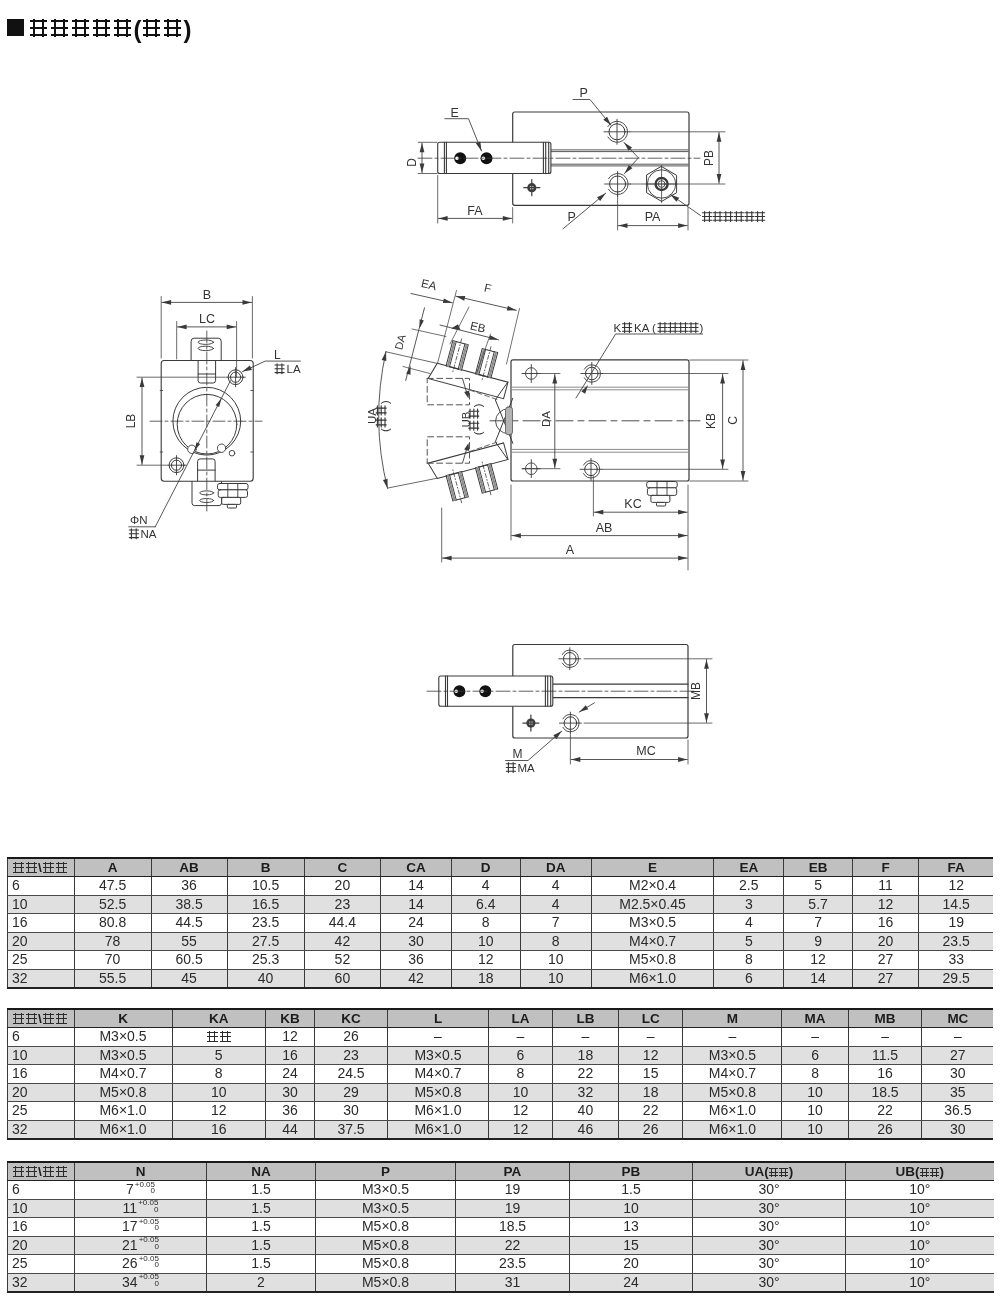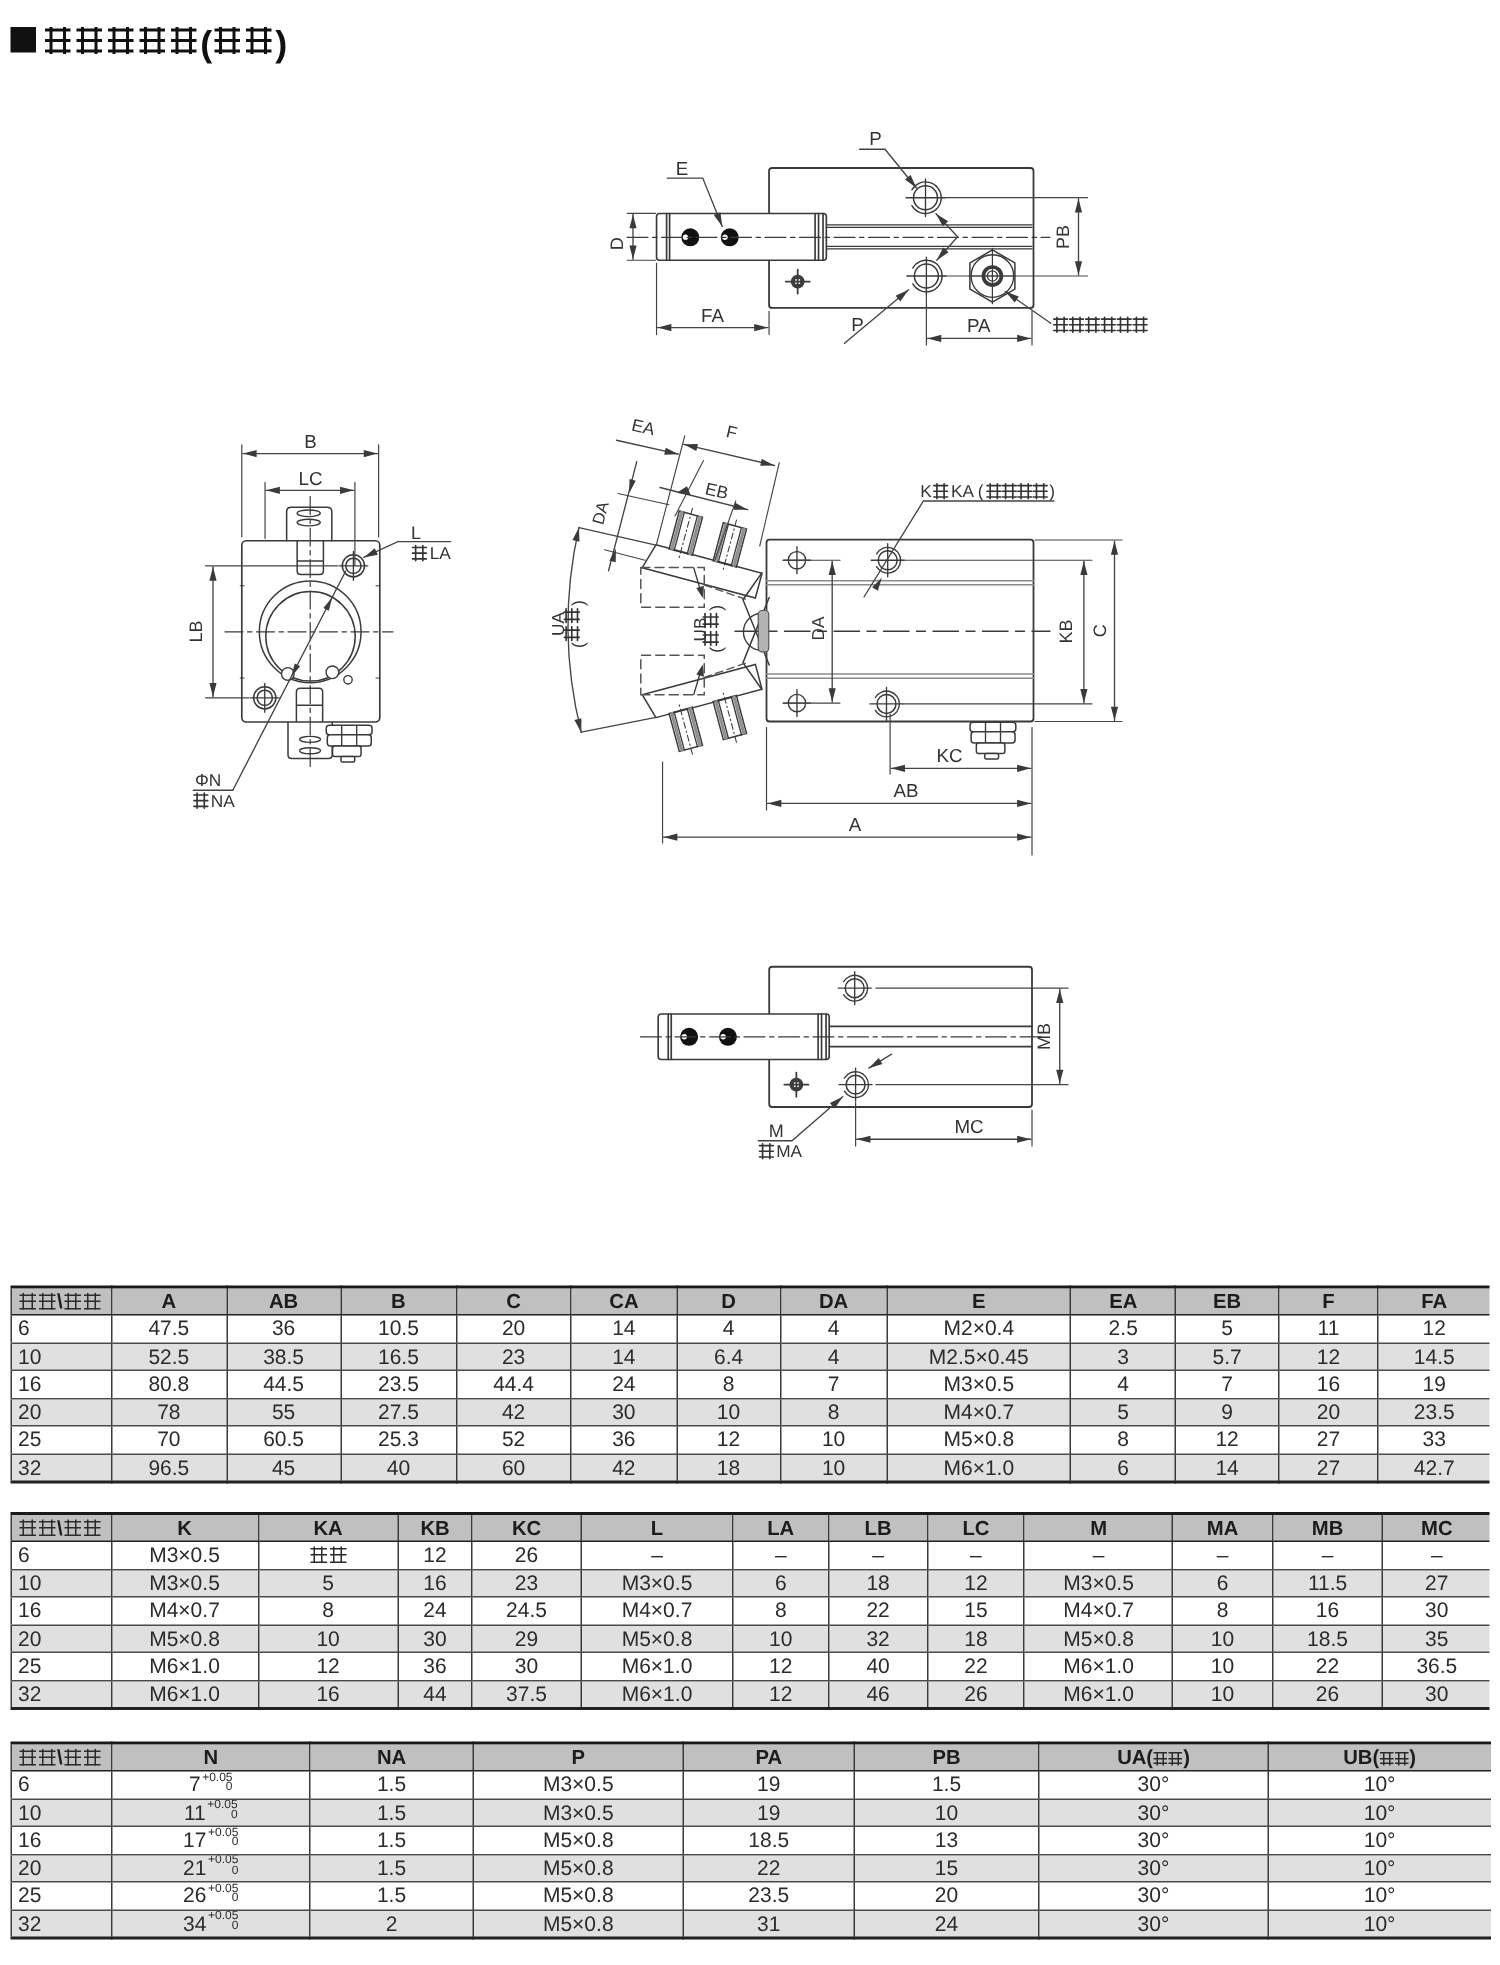--- a/index.html
+++ b/index.html
@@ -154,32 +154,32 @@
             <td>12</td>
             <td>10</td>
             <td>M5×0.8</td>
             <td>8</td>
             <td>12</td>
             <td>27</td>
             <td>33</td>
           </tr>
 <tr class="b">
             <td class="f">32</td>
-            <td>96.5</td>
+            <td>55.5</td>
             <td>45</td>
             <td>40</td>
             <td>60</td>
             <td>42</td>
             <td>18</td>
             <td>10</td>
             <td>M6×1.0</td>
             <td>6</td>
             <td>14</td>
             <td>27</td>
-            <td>42.7</td>
+            <td>29.5</td>
           </tr>
 </tbody>
       </table>
 </div>
 
 <div class="tbl" style="top:1008px;">
 <table>
 <colgroup>
           <col style="width:66.5px">
           <col style="width:98px">

